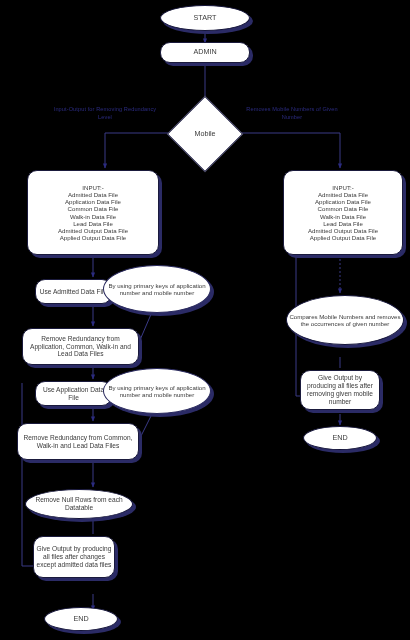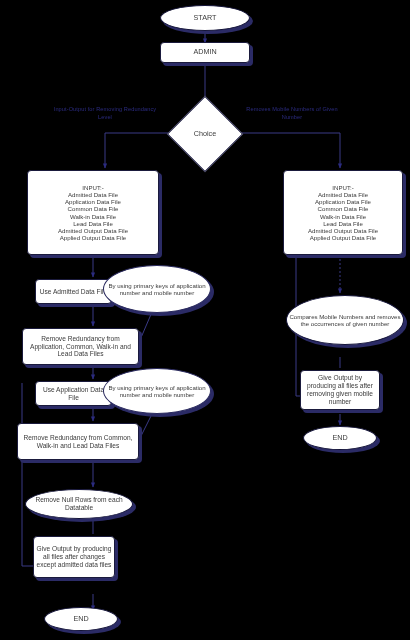--- a/index.html
+++ b/index.html
@@ -12,21 +12,21 @@
 
   .node{position:absolute;box-sizing:border-box;
         background:#ffffff;color:#3a3a3a;
         border:1px solid #1a1a3c;
         display:flex;align-items:center;justify-content:center;
         text-align:center;line-height:1.18;
         box-shadow:3px 3px 0 0 #2b2b66;}
   .node span{display:block;padding:0 2px;}
 
   .terminal{border-radius:50%/50%;border:1px solid #15153a;}
-  .process{border-radius:4px;}
+  .process{border-radius:10px;}
   .bubble{border-radius:50%/50%;border:1px solid #2a2a5e;}
   .decision{background:transparent;border:none;box-shadow:none;}
   .decision .dshape{position:absolute;left:0;top:0;width:100%;height:100%;
      background:#fff;border:1px solid #15153a;
      transform:rotate(45deg);box-sizing:border-box;}
   .decision .dtext{position:relative;z-index:2;}
 
   .branch-label{position:absolute;color:#2b2b80;
     font-size:5.6px;line-height:1.35;text-align:center;
     letter-spacing:.1px;}
@@ -90,21 +90,21 @@
   <div class="node terminal fs7" style="left:160px;top:5px;width:90px;height:26px;">
     <span>START</span>
   </div>
 
   <div class="node process fs7" style="left:160px;top:42px;width:90px;height:21px;">
     <span>ADMIN</span>
   </div>
 
   <div class="node decision fs7" style="left:178px;top:107px;width:54px;height:54px;">
     <div class="dshape"></div>
-    <span class="dtext">Choice</span>
+    <span class="dtext">Mobile</span>
   </div>
 
   <div class="branch-label" style="left:50px;top:106px;width:110px;">Input-Output for Removing Redundancy Level</div>
 
   <div class="branch-label" style="left:238px;top:106px;width:108px;">Removes Mobile Numbers of Given Number</div>
 
   <div class="node process fs6" style="left:27px;top:170px;width:132px;height:85px;white-space:pre-line;">
     <span>INPUT:-
 Admitted Data File
 Application Data File

